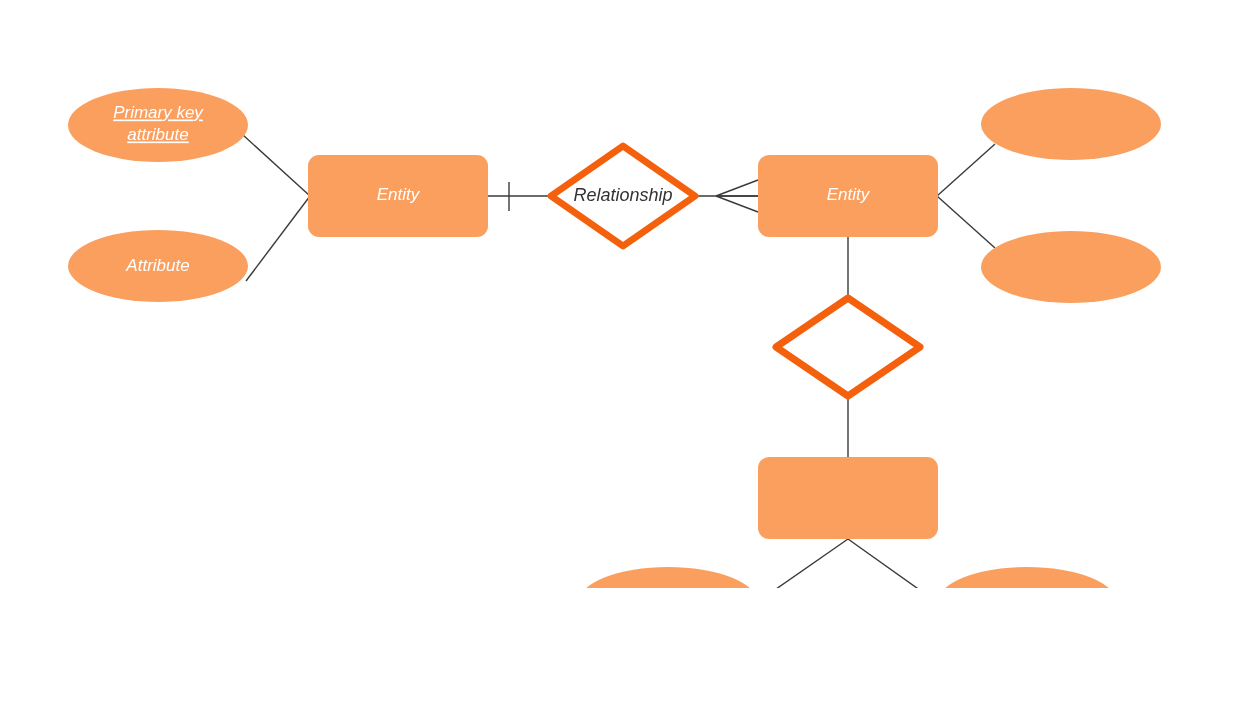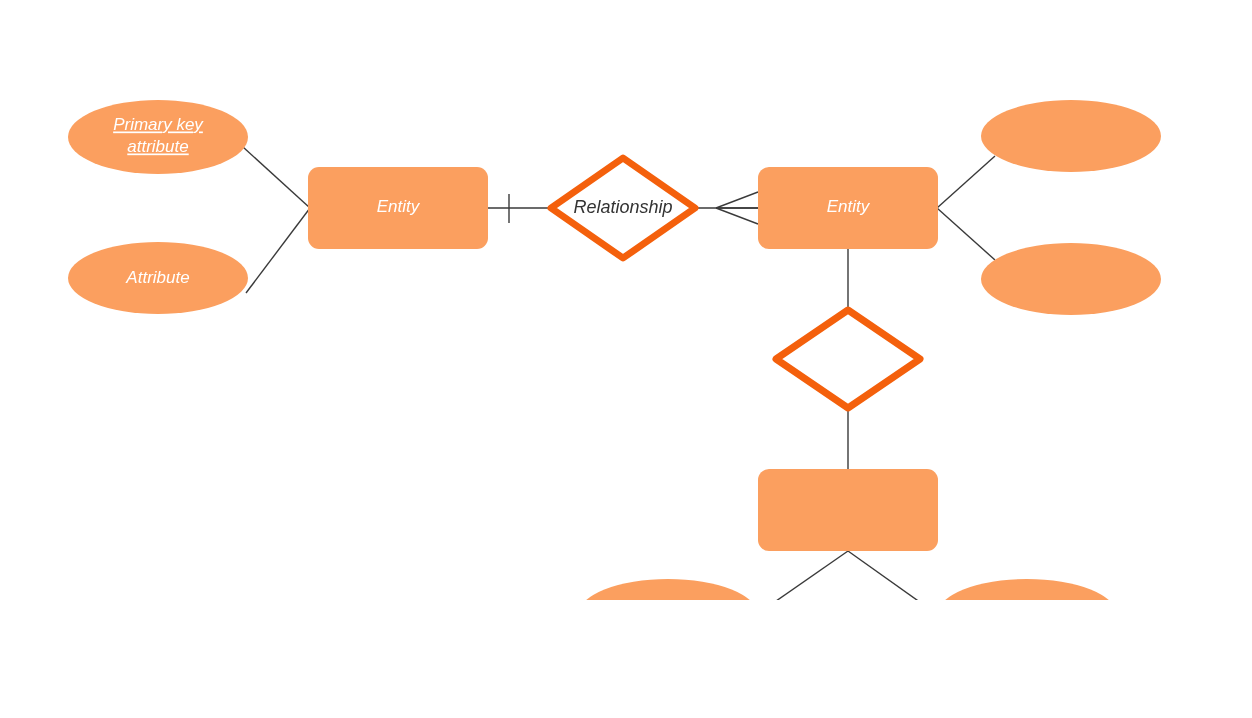--- a/index.html
+++ b/index.html
@@ -10,21 +10,20 @@
   }
   body {
     font-family: "Liberation Sans", sans-serif;
   }
   #canvas {
     position: relative;
     width: 1252px;
     height: 588px;
     background: #ffffff;
     overflow: hidden;
-    margin-top: 12px;
   }
   #diagram-svg {
     position: absolute;
     left: 0;
     top: 0;
     width: 1252px;
     height: 718px;
   }
   .shape-label {
     font-family: "Liberation Sans", sans-serif;

